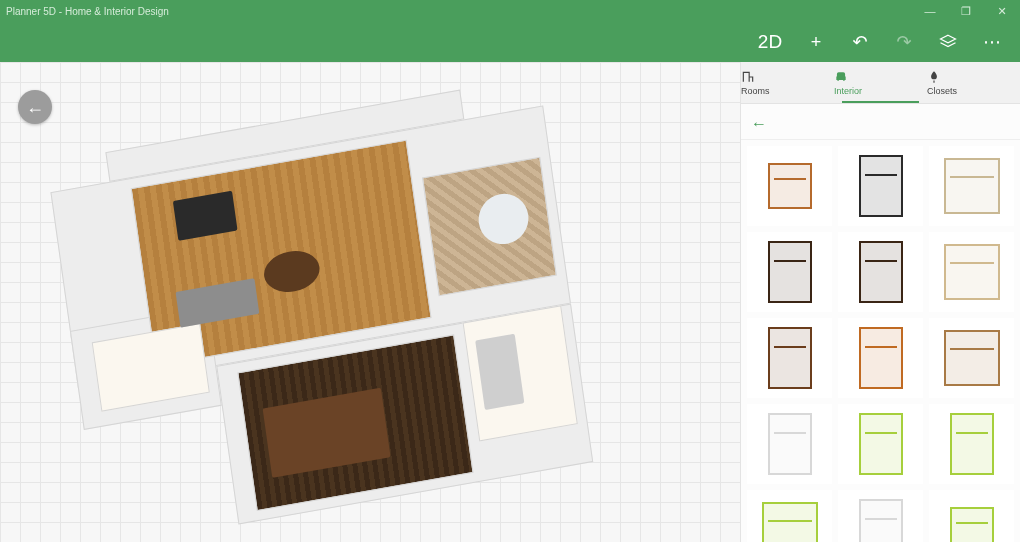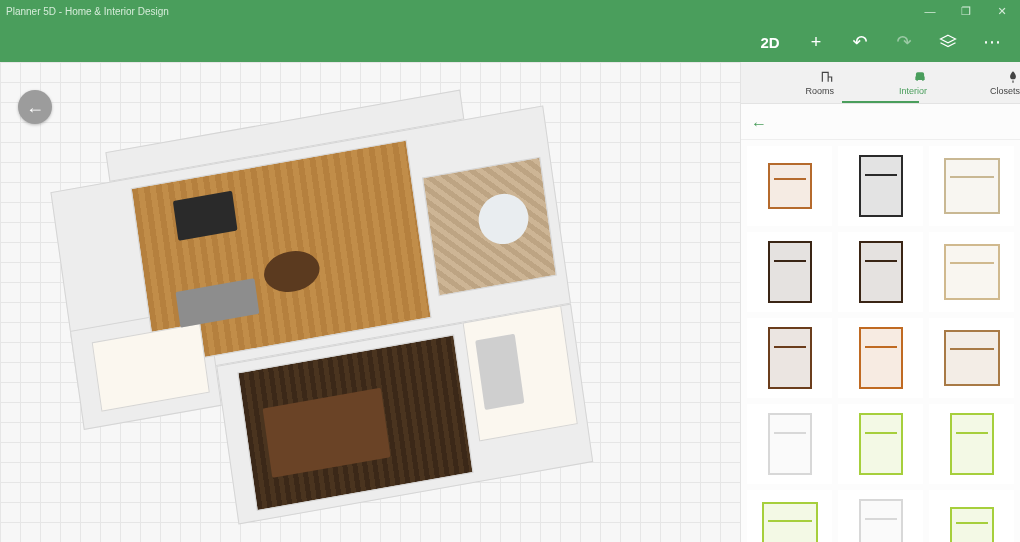--- a/index.html
+++ b/index.html
@@ -29,21 +29,21 @@
     display: flex;
     justify-content: flex-end;
     align-items: center;
     padding: 0 6px;
   }
   .toolbar .tbtn {
     width: 44px; height: 40px;
     display: flex; align-items: center; justify-content: center;
     color: #ffffff; font-size: 18px;
   }
-  .toolbar .tbtn.wide { width: 48px; font-size: 15px; font-weight: 700; }
+  .toolbar .tbtn.wide { width: 48px; font-size: 19px; font-weight: 400; }
   .toolbar .tbtn.dim { color: rgba(255,255,255,0.45); }
 
   
   .main {
     position: absolute;
     top: 62px; left: 0; right: 0; bottom: 0;
     display: flex;
   }
 
   
@@ -86,21 +86,21 @@
     display: flex; flex-direction: column;
   }
   .tabs {
     height: 42px;
     background: #f1f1f1;
     display: flex;
     border-bottom: 1px solid #e3e3e3;
   }
   .tab {
     flex: 1;
-    display: flex; flex-direction: column; align-items: flex-end; justify-content: center;
+    display: flex; flex-direction: column; align-items: flex-start; justify-content: center;
     font-size: 9px; color: #444;
     gap: 1px;
     position: relative;
   }
   .tab.active { color: #4a9e5c; }
   .tab.active::after {
     content:""; position:absolute; left:8px; right:8px; bottom:0; height:2px; background:#4a9e5c;
   }
   .tab .ticon { font-size: 14px; height:16px; display:flex; align-items:center; }
 

